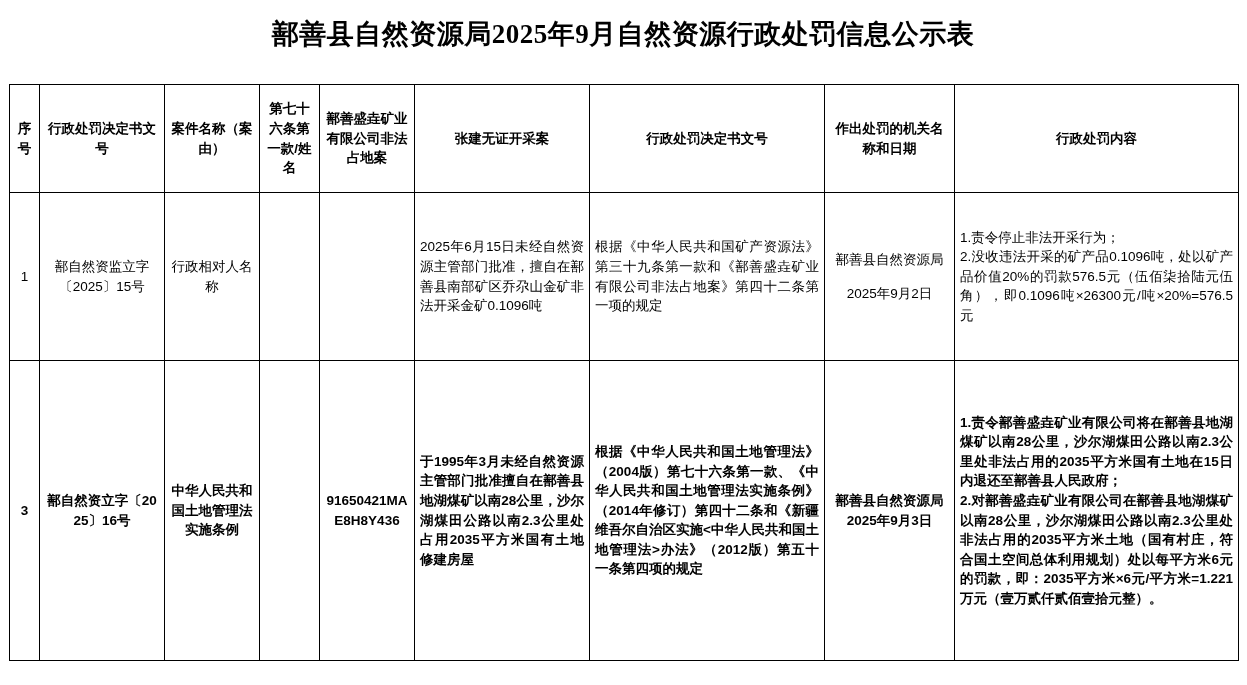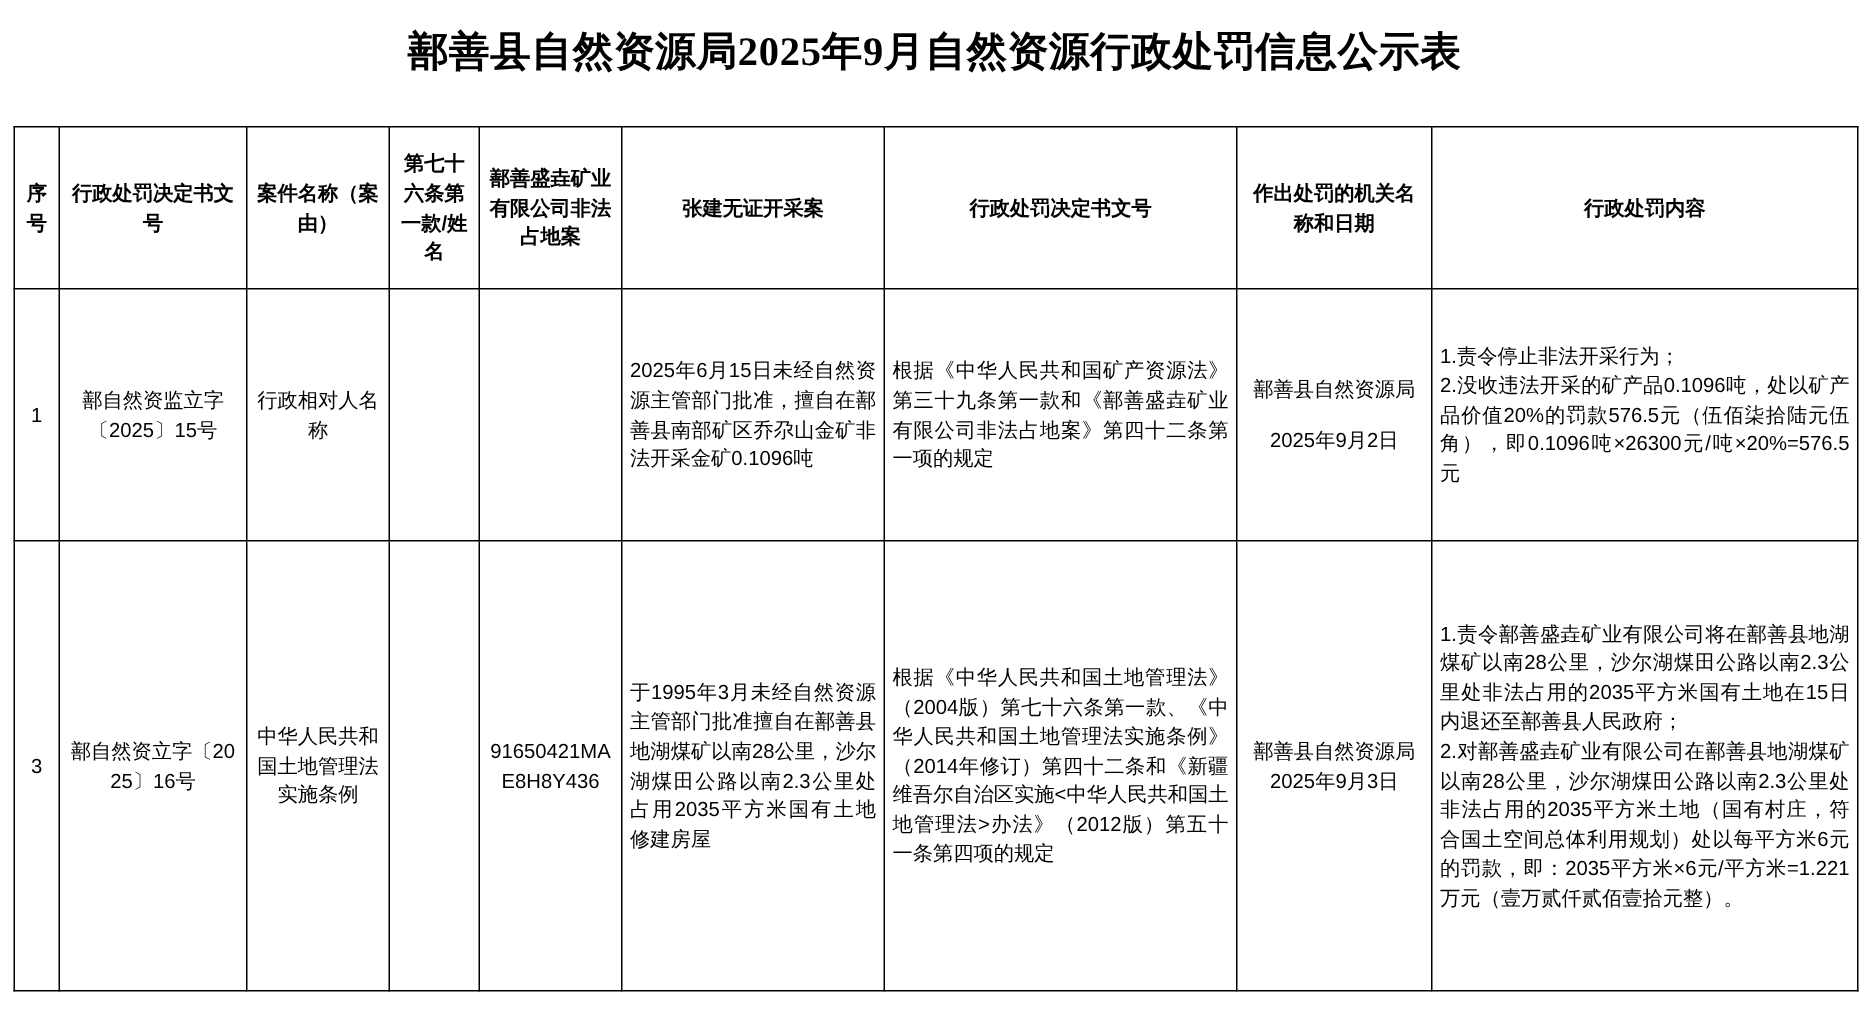--- a/index.html
+++ b/index.html
@@ -52,21 +52,21 @@
     line-height: 1.35;
   }
   td.c-center {
     text-align: center;
   }
   td.c-justify {
     text-align: justify;
     text-align-last: left;
   }
   tbody tr.row-1 td { height: 168px; }
-  tbody tr.row-2 td { height: 300px; }
+  tbody tr.row-2 td { height: 300px; font-weight: bold; }
 
   
   col.col-idx { width: 30px; }
   col.col-docno { width: 125px; }
   col.col-case { width: 95px; }
   col.col-party { width: 60px; }
   col.col-credit { width: 95px; }
   col.col-facts { width: 175px; }
   col.col-basis { width: 235px; }
   col.col-organ { width: 130px; }

